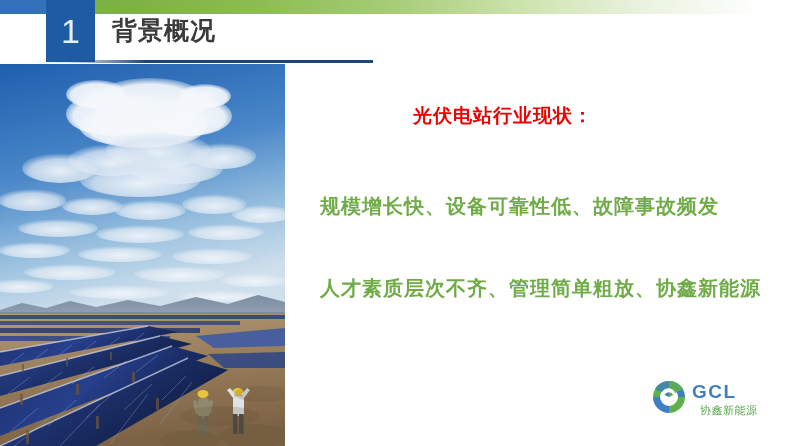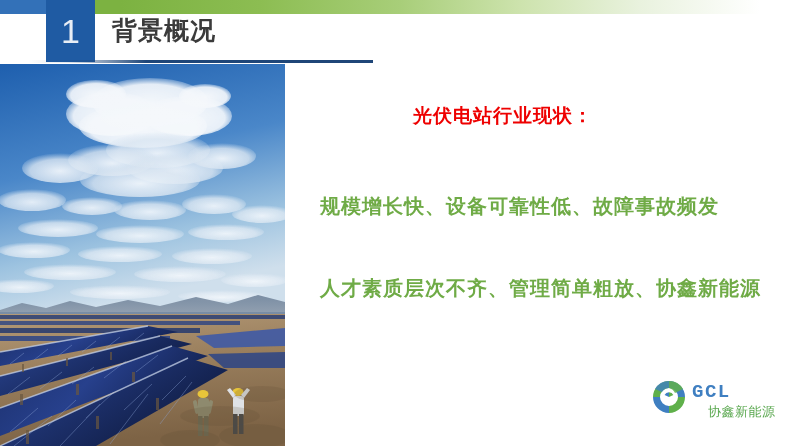--- a/index.html
+++ b/index.html
@@ -129,43 +129,42 @@
     white-space: nowrap;
   }
 
   
   .logo {
     position: absolute;
     left: 650px;
     top: 378px;
     width: 120px;
     height: 42px;
-    font-family: Liberation Mono, monospace;
   }
   .logo-mark {
     position: absolute;
     left: 0;
     top: 0;
     width: 38px;
     height: 38px;
   }
   .logo-word {
     position: absolute;
     left: 42px;
     top: 3px;
     font-size: 19px;
     font-weight: bold;
     color: #3f7fc1;
     letter-spacing: 1.5px;
   }
   .logo-sub {
     position: absolute;
-    left: 58px;
+    left: 50px;
     top: 25px;
-    font-size: 13px;
+    font-size: 11px;
     color: #5aa84f;
     letter-spacing: 0.5px;
     white-space: nowrap;
   }
 </style>
 </head>
 <body>
 
 <div class="top-band"></div>
 <div class="top-band-left"></div>

